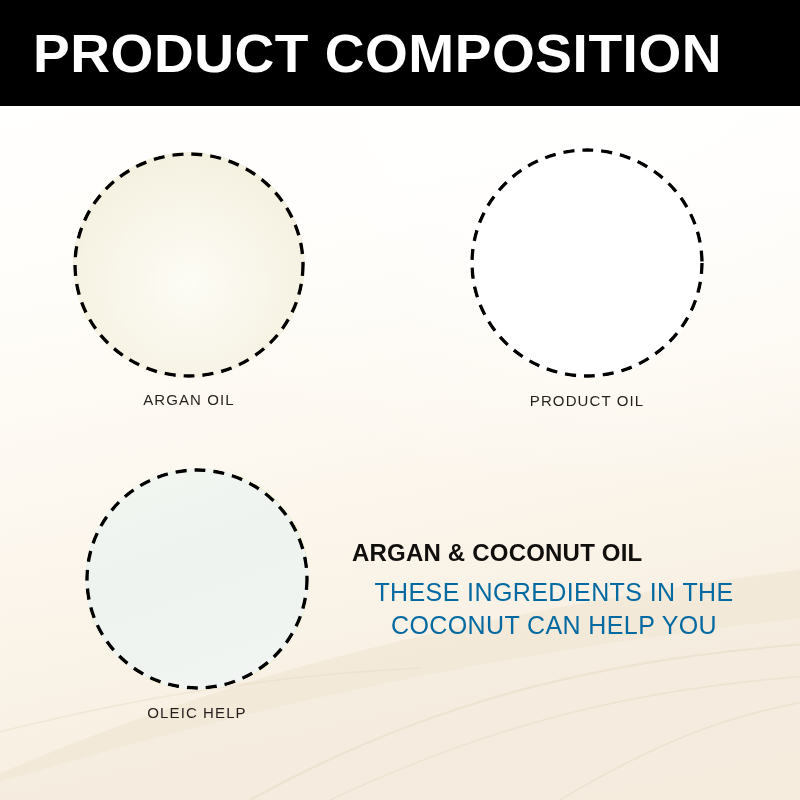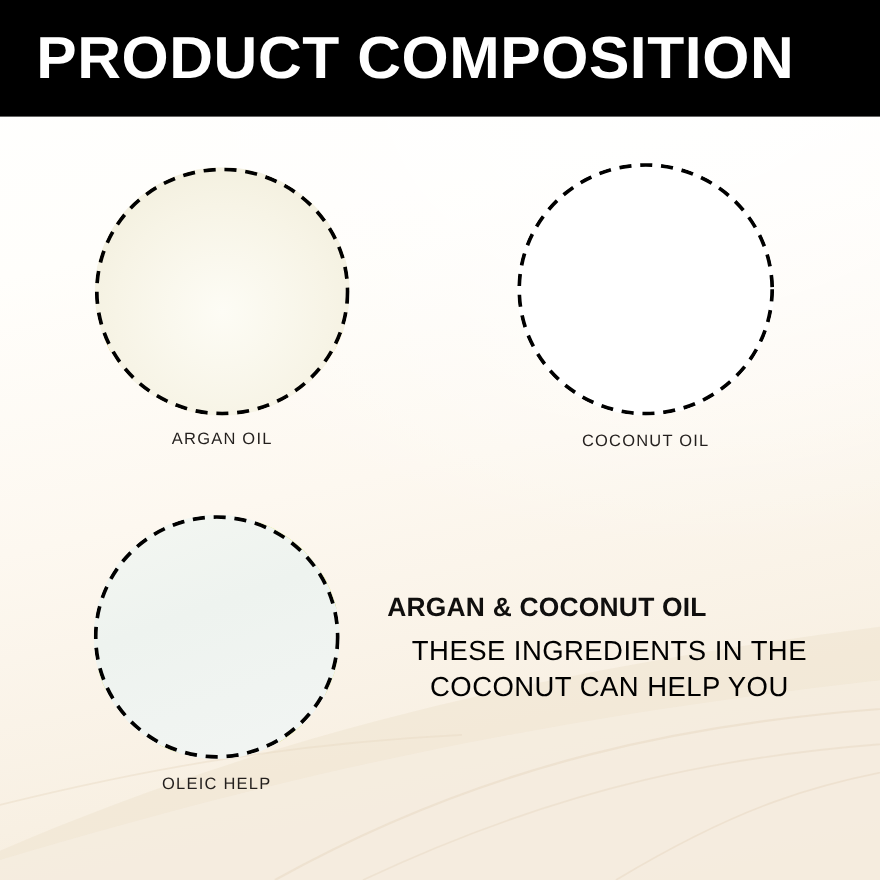--- a/index.html
+++ b/index.html
@@ -114,21 +114,21 @@
     font-weight: bold;
     font-size: 24px;
     line-height: 1.06;
     color: #100f0e;
     letter-spacing: 0.2px;
     white-space: nowrap;
   }
   .copy-line {
     font-size: 25px;
     line-height: 1.32;
-    color: #000000;
+    color: #0369a1;
     letter-spacing: 0.4px;
     font-weight: normal;
     white-space: nowrap;
   }
   .copy-sub {
     margin-top: 11px;
     text-align: center;
     width: 404px;
   }
 </style>
@@ -144,21 +144,21 @@
     <path d="M 250 800 C 430 700 620 650 880 640" fill="none" stroke="#E7D8C1" stroke-width="2" opacity="0.5"></path>
     <path d="M 330 800 C 500 720 660 680 880 672" fill="none" stroke="#E7D8C1" stroke-width="1.6" opacity="0.45"></path>
     <path d="M -40 742 C 120 700 260 676 420 668" fill="none" stroke="#EADCC6" stroke-width="1.6" opacity="0.5"></path>
     <path d="M 560 800 C 660 740 740 706 880 690" fill="none" stroke="#E4D3B9" stroke-width="1.6" opacity="0.4"></path>
   </svg>
 
   <div class="banner">
     <div class="banner-title">PRODUCT COMPOSITION</div>
   </div>
 
-  <div class="ingredient" style="left:86px; top:152px; width:232px;">
+  <div class="ingredient" style="left:73px; top:152px; width:232px;">
     <div class="circle" style="width:232px; height:226px;">
       <div class="argan-bg"></div>
       <svg width="232" height="226" viewBox="0 0 232 226">
         <defs>
           <radialGradient id="nutA" cx="38%" cy="30%" r="78%">
             <stop offset="0%" stop-color="#9A7454"></stop>
             <stop offset="45%" stop-color="#7B5637"></stop>
             <stop offset="100%" stop-color="#5A3A22"></stop>
           </radialGradient>
           <radialGradient id="nutB" cx="45%" cy="26%" r="80%">
@@ -277,21 +277,21 @@
         </g>
 
         <path d="M 30 130 C 54 156 96 170 136 166 C 172 162 196 144 204 120 C 198 150 168 174 128 178 C 82 182 44 160 30 130 Z" fill="#E4E7EA" opacity="0.8"></path>
 
         <path d="M 52 40 C 62 30 76 28 86 32 C 74 34 62 38 56 46 Z" fill="#C9BE97" opacity="0.8"></path>
       </svg>
       <svg class="dash-ring" width="234" height="230">
         <ellipse cx="117" cy="115" rx="115" ry="113" fill="none" stroke="#000000" stroke-width="3.4" stroke-dasharray="11 8" stroke-linecap="butt"></ellipse>
       </svg>
     </div>
-    <div class="ing-label" style="top:244px;">COCONUT OIL</div>
+    <div class="ing-label" style="top:244px;">PRODUCT OIL</div>
   </div>
 
   <div class="ingredient" style="left:85px; top:468px; width:224px;">
     <div class="circle" style="width:224px; height:222px;">
       <div class="oleic-bg"></div>
       <svg width="224" height="222" viewBox="0 0 224 222">
         <defs>
           <radialGradient id="bubA" cx="35%" cy="28%" r="75%">
             <stop offset="0%" stop-color="#EEF35C"></stop>
             <stop offset="45%" stop-color="#D7E11C"></stop>

